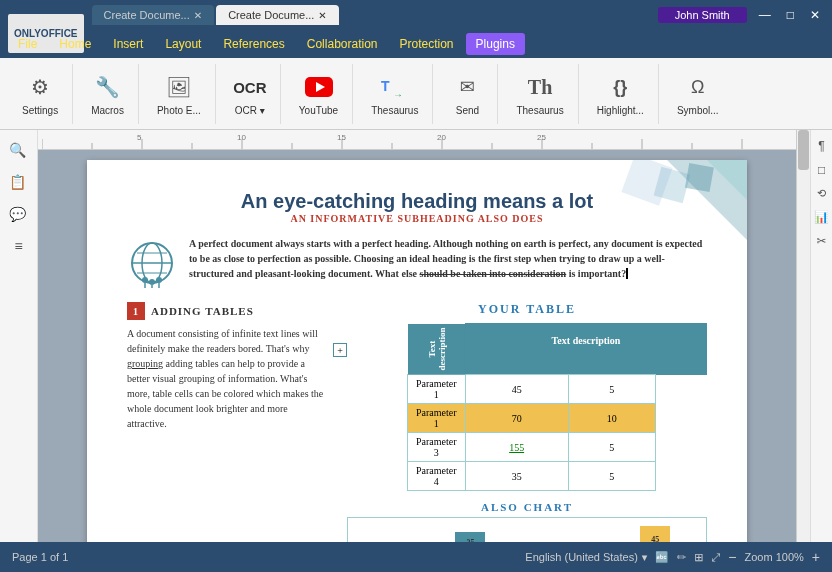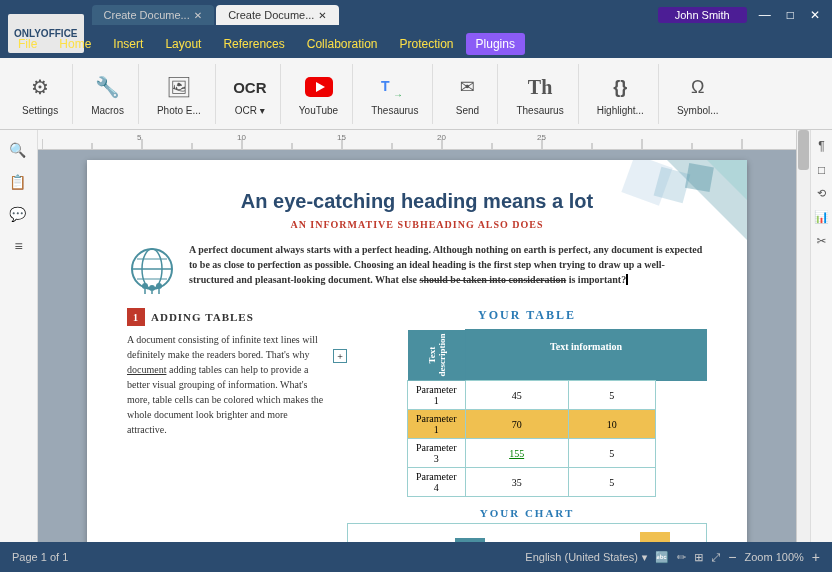--- a/index.html
+++ b/index.html
@@ -204,21 +204,20 @@
       width: 200px;
       height: 80px;
     }
 
     
     .doc-heading {
       font-size: 20px;
       font-weight: bold;
       color: #2b4b6f;
       text-align: center;
-      margin-bottom: 6px;
       font-family: Arial, sans-serif;
     }
     .doc-subheading {
       font-size: 10px;
       font-weight: bold;
       color: #c0392b;
       text-align: center;
       letter-spacing: 1px;
       margin-bottom: 12px;
     }
@@ -577,36 +576,36 @@
     </div>
 
     <div style="display:flex; gap:10px;">
 
       <div style="flex:0 0 210px;">
         <div class="section-title">
           <span class="section-number">1</span>
           <span>ADDING TABLES</span>
         </div>
         <div class="section-body">
-          A document consisting of infinite text lines will definitely make the readers bored. That's why <span class="underline">document</span> adding tables can help to provide a better visual grouping of information.
+          A document consisting of infinite text lines will definitely make the readers bored. That's why <span class="underline">grouping</span> adding tables can help to provide a better visual grouping of information.
           What's more, table cells can be colored which makes the whole document look brighter and more attractive.
         </div>
       </div>
 
       <div style="flex:1;">
         <div class="your-table-title">YOUR TABLE</div>
 
         
         <div style="position:relative; display:inline-block; width:100%;">
           <div style="position:absolute;left:-14px;top:20px;width:14px;height:14px;border:1px solid #4a8f9f;display:flex;align-items:center;justify-content:center;font-size:10px;cursor:pointer;background:white;">+</div>
           <table class="data-table">
             <thead>
               <tr>
                 <th rowspan="2" class="rotate-cell" style="width:20px;font-size:9px;">Text<br>description</th>
-                <th colspan="3">Text information</th>
+                <th colspan="3">Text description</th>
               </tr>
               <tr>
                 <th style="background:#4a8f9f;color:white;"></th>
                 <th style="background:#4a8f9f;color:white;"></th>
                 <th style="background:#4a8f9f;color:white;"></th>
               </tr>
             </thead>
             <tbody>
               <tr class="row-odd">
                 <td>Parameter 1</td>
@@ -626,21 +625,21 @@
               <tr class="row-odd">
                 <td>Parameter 4</td>
                 <td>35</td>
                 <td>5</td>
               </tr>
             </tbody>
           </table>
         </div>
 
         
-        <div class="your-chart-title">YOUR CHART</div>
+        <div class="your-chart-title">ALSO CHART</div>
         <div class="chart-area">
           <div class="chart-bar-35">
             <span class="chart-label">35</span>
           </div>
           <div class="chart-bar-45">
             <span class="chart-label">45</span>
           </div>
         </div>
       </div>
     </div>

